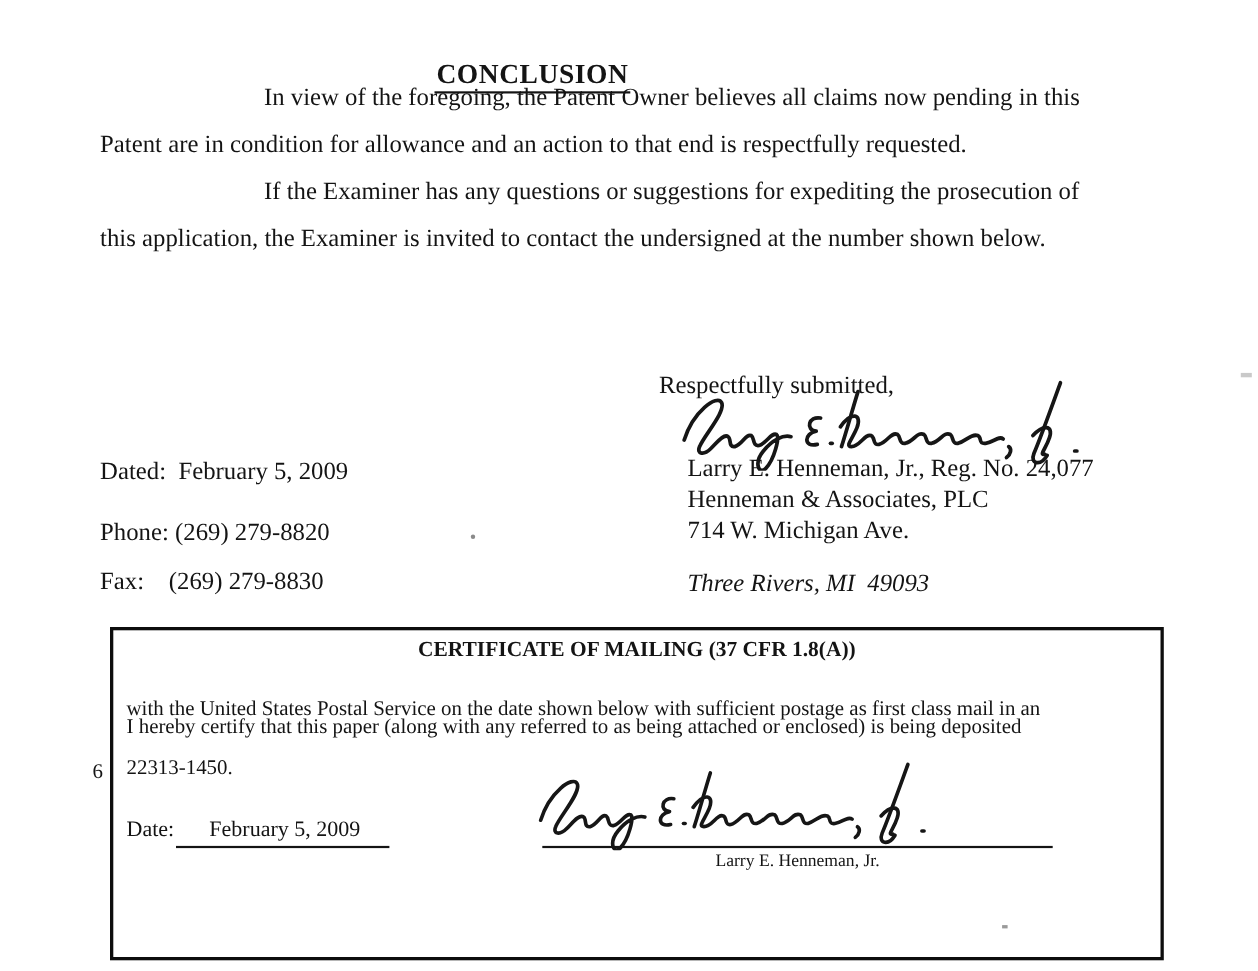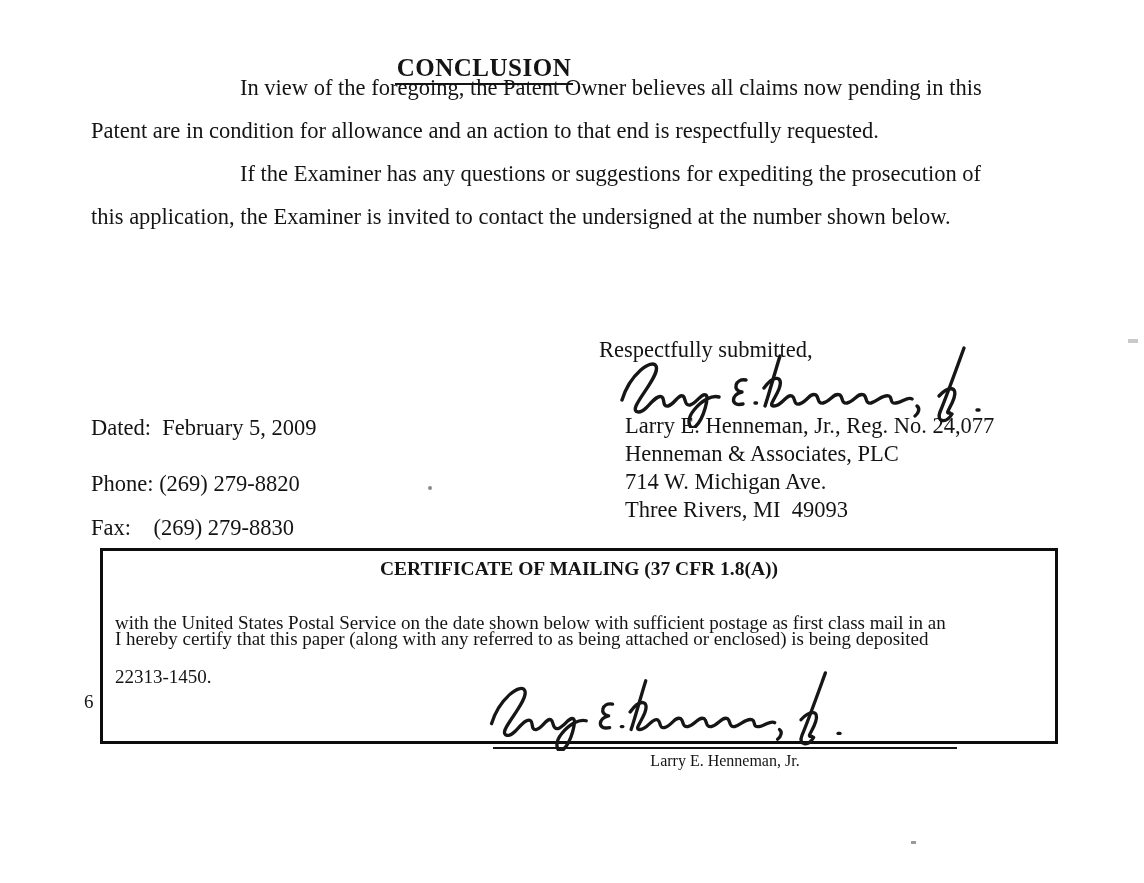--- a/index.html
+++ b/index.html
@@ -19,22 +19,22 @@
     display: inline-block;
     font-size: 25px; font-weight: bold;
     letter-spacing: 0.5px;
     border-bottom: 2.5px solid #141414;
     padding: 0 2px 1px 2px;
   }
   .sig-svg { position: absolute; }
   .sig-svg path { fill: none; stroke: #161616; stroke-width: 3.4; stroke-linecap: round; stroke-linejoin: round; }
   .cert-box {
     position: absolute;
-    left: 100px; top: 548px;
-    width: 958px; height: 196px;
+    left: 100px; top: 570px;
+    width: 958px; height: 303px;
     border: 3px solid #0d0d0d;
     background: #ffffff;
   }
   .cert-title { position: absolute; top: 7px; left: 0; width: 100%; text-align: center; font-weight: bold; font-size: 19.5px; white-space: pre; }
   .cert-line { position: absolute; left: 12px; font-size: 19px; white-space: pre; }
   .cert-date-row { position: absolute; left: 12px; top: 170px; font-size: 20px; white-space: pre; }
   .date-underline {
     display: inline-block;
     border-bottom: 2px solid #141414;
     padding: 0 26px 3px 30px;
@@ -68,34 +68,35 @@
   <path d="M152,44 C162,30 172,32 167,45 C163,55 156,62 162,62 C170,62 174,50 180,52 C184,54 181,61 187,60 C195,58 198,48 204,51 C207,53 205,60 211,59 C219,57 222,48 228,51 C231,53 229,60 235,59 C243,57 246,48 252,51 C255,53 253,60 259,59 C266,57 271,50 277,52 C281,54 277,60 284,59 C291,58 296,52 300,55"></path>
   <path d="M305,62 c3,2 2,7 -2,10"></path>
   <path d="M352,4 C344,26 334,54 328,68 C324,78 334,80 340,70"></path>
   <path d="M327,52 C336,42 346,42 342,54 C339,64 332,70 338,69"></path>
   <path d="M365,66 h2"></path>
 </svg>
 
 <div class="abs main-size" style="left:625px; top:413px;">Larry E. Henneman, Jr., Reg. No. 24,077</div>
 <div class="abs main-size" style="left:625px; top:441px;">Henneman &amp; Associates, PLC</div>
 <div class="abs main-size" style="left:625px; top:469px;">714 W. Michigan Ave.</div>
-<div class="abs main-size" style="left:625px; top:497px;">Three Rivers, MI  49093</div>
+<div class="abs main-size" style="left:625px; top:517px;font-style:italic;">Three Rivers, MI  49093</div>
 
 <div class="abs main-size" style="left:91px; top:415px;">Dated:  February 5, 2009</div>
 <div class="abs main-size" style="left:91px; top:471px;">Phone: (269) 279-8820</div>
 <div class="abs main-size" style="left:91px; top:515px;">Fax:    (269) 279-8830</div>
 
 <div class="margin-num">6</div>
 
 <div class="cert-box">
   <div class="cert-title">CERTIFICATE OF MAILING (37 CFR 1.8(A))</div>
   <div class="cert-line" style="top:34px;margin-top:43px;">I hereby certify that this paper (along with any referred to as being attached or enclosed) is being deposited</div>
   <div class="cert-line" style="top:61px;">with the United States Postal Service on the date shown below with sufficient postage as first class mail in an</div>
   <div class="cert-line" style="top:115px;">22313-1450.</div>
 
+  <div class="cert-date-row"><span>Date:</span><span class="date-underline">February 5, 2009</span></div>
 
   <svg class="sig-svg" style="left:378px; top:118px;" width="392" height="82" viewBox="0 0 400 84" aria-hidden="true">
     <path d="M10,56 C18,30 40,14 44,22 C48,30 28,52 24,62 C21,69 28,70 34,64 C40,58 46,50 50,53 C53,55 50,63 56,62 C63,60 66,50 71,52 C74,54 72,62 78,61 C85,59 89,49 94,51 C97,53 92,74 84,82 C78,88 73,77 82,66 C90,56 100,51 107,53"></path>
     <path d="M134,36 C123,34 120,47 130,48 C119,50 118,63 131,60"></path>
     <path d="M143,59 h1.5"></path>
     <path d="M168,12 C163,28 157,50 153,62"></path>
     <path d="M152,44 C162,30 172,32 167,45 C163,55 156,62 162,62 C170,62 174,50 180,52 C184,54 181,61 187,60 C195,58 198,48 204,51 C207,53 205,60 211,59 C219,57 222,48 228,51 C231,53 229,60 235,59 C243,57 246,48 252,51 C255,53 253,60 259,59 C266,57 271,50 277,52 C281,54 277,60 284,59 C291,58 296,52 300,55"></path>
     <path d="M305,62 c3,2 2,7 -2,10"></path>
     <path d="M352,4 C344,26 334,54 328,68 C324,78 334,80 340,70"></path>
     <path d="M327,52 C336,42 346,42 342,54 C339,64 332,70 338,69"></path>

